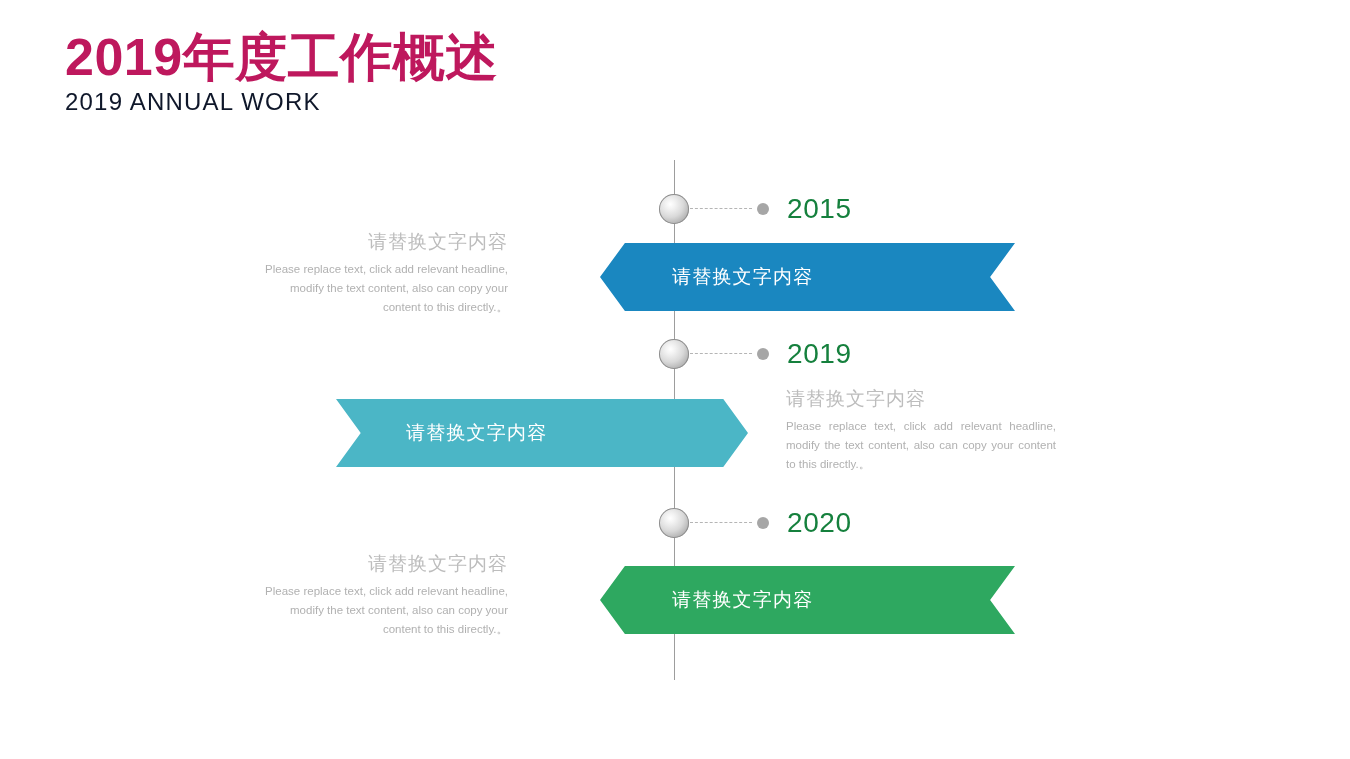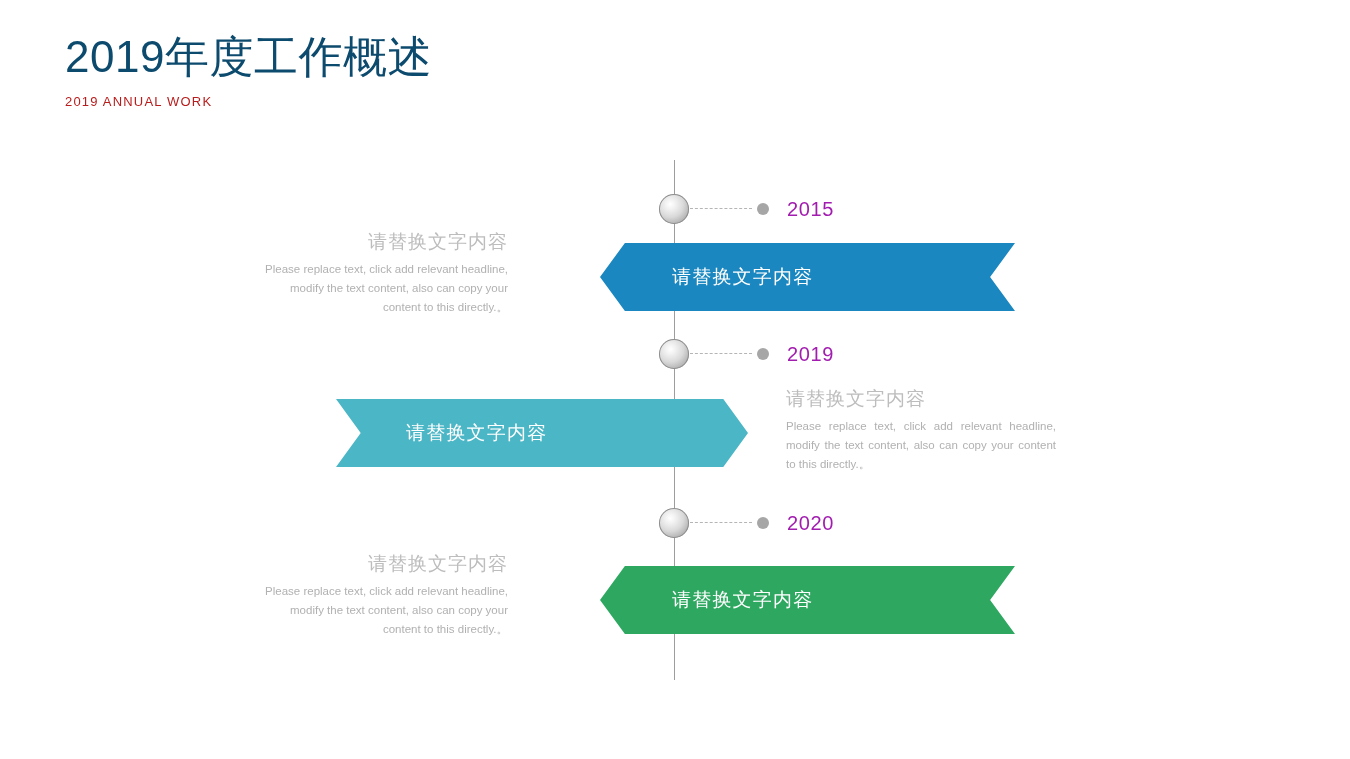--- a/index.html
+++ b/index.html
@@ -24,32 +24,32 @@
   }
 
   
   .title-block {
     position: absolute;
     left: 65px;
     top: 30px;
     width: 640px;
   }
   .title-main {
-    font-size: 44px;
+    font-size: 52px;
     line-height: 54px;
-    color: #0c4a6e;
-    font-weight: 400;
+    color: #be185d;
+    font-weight: 700;
     letter-spacing: 0.5px;
     white-space: nowrap;
   }
   .title-sub {
     margin-top: 4px;
-    font-size: 13px;
+    font-size: 24px;
     line-height: 27px;
-    color: #b91c1c;
+    color: #0f172a;
     font-weight: 400;
     letter-spacing: 1.2px;
     width: 260px;
   }
 
   
   .spine {
     position: absolute;
     left: 674px;
     top: 160px;
@@ -96,23 +96,23 @@
     width: 12px;
     height: 12px;
     border-radius: 50%;
     background: #a6a6a6;
   }
 
   .year {
     position: absolute;
     left: 787px;
     top: -15px;
-    font-size: 20px;
+    font-size: 28px;
     line-height: 30px;
-    color: #a21caf;
+    color: #15803d;
     font-weight: 400;
     letter-spacing: 0.6px;
   }
 
   
   .text-block { position: absolute; }
   .tb-head {
     font-size: 19px;
     line-height: 26px;
     color: #bdbdbd;

